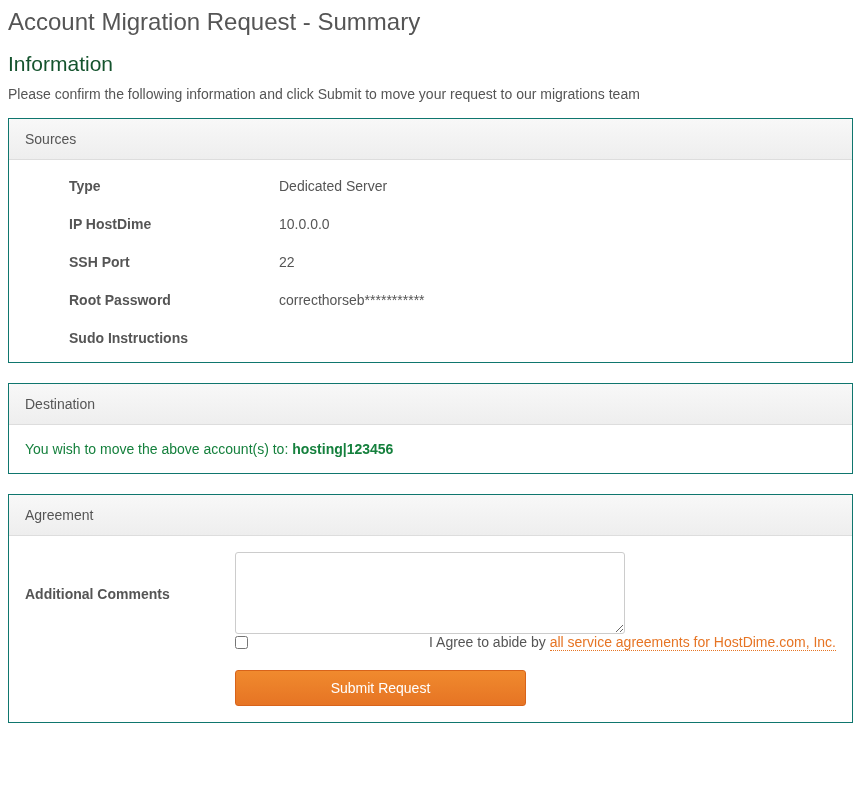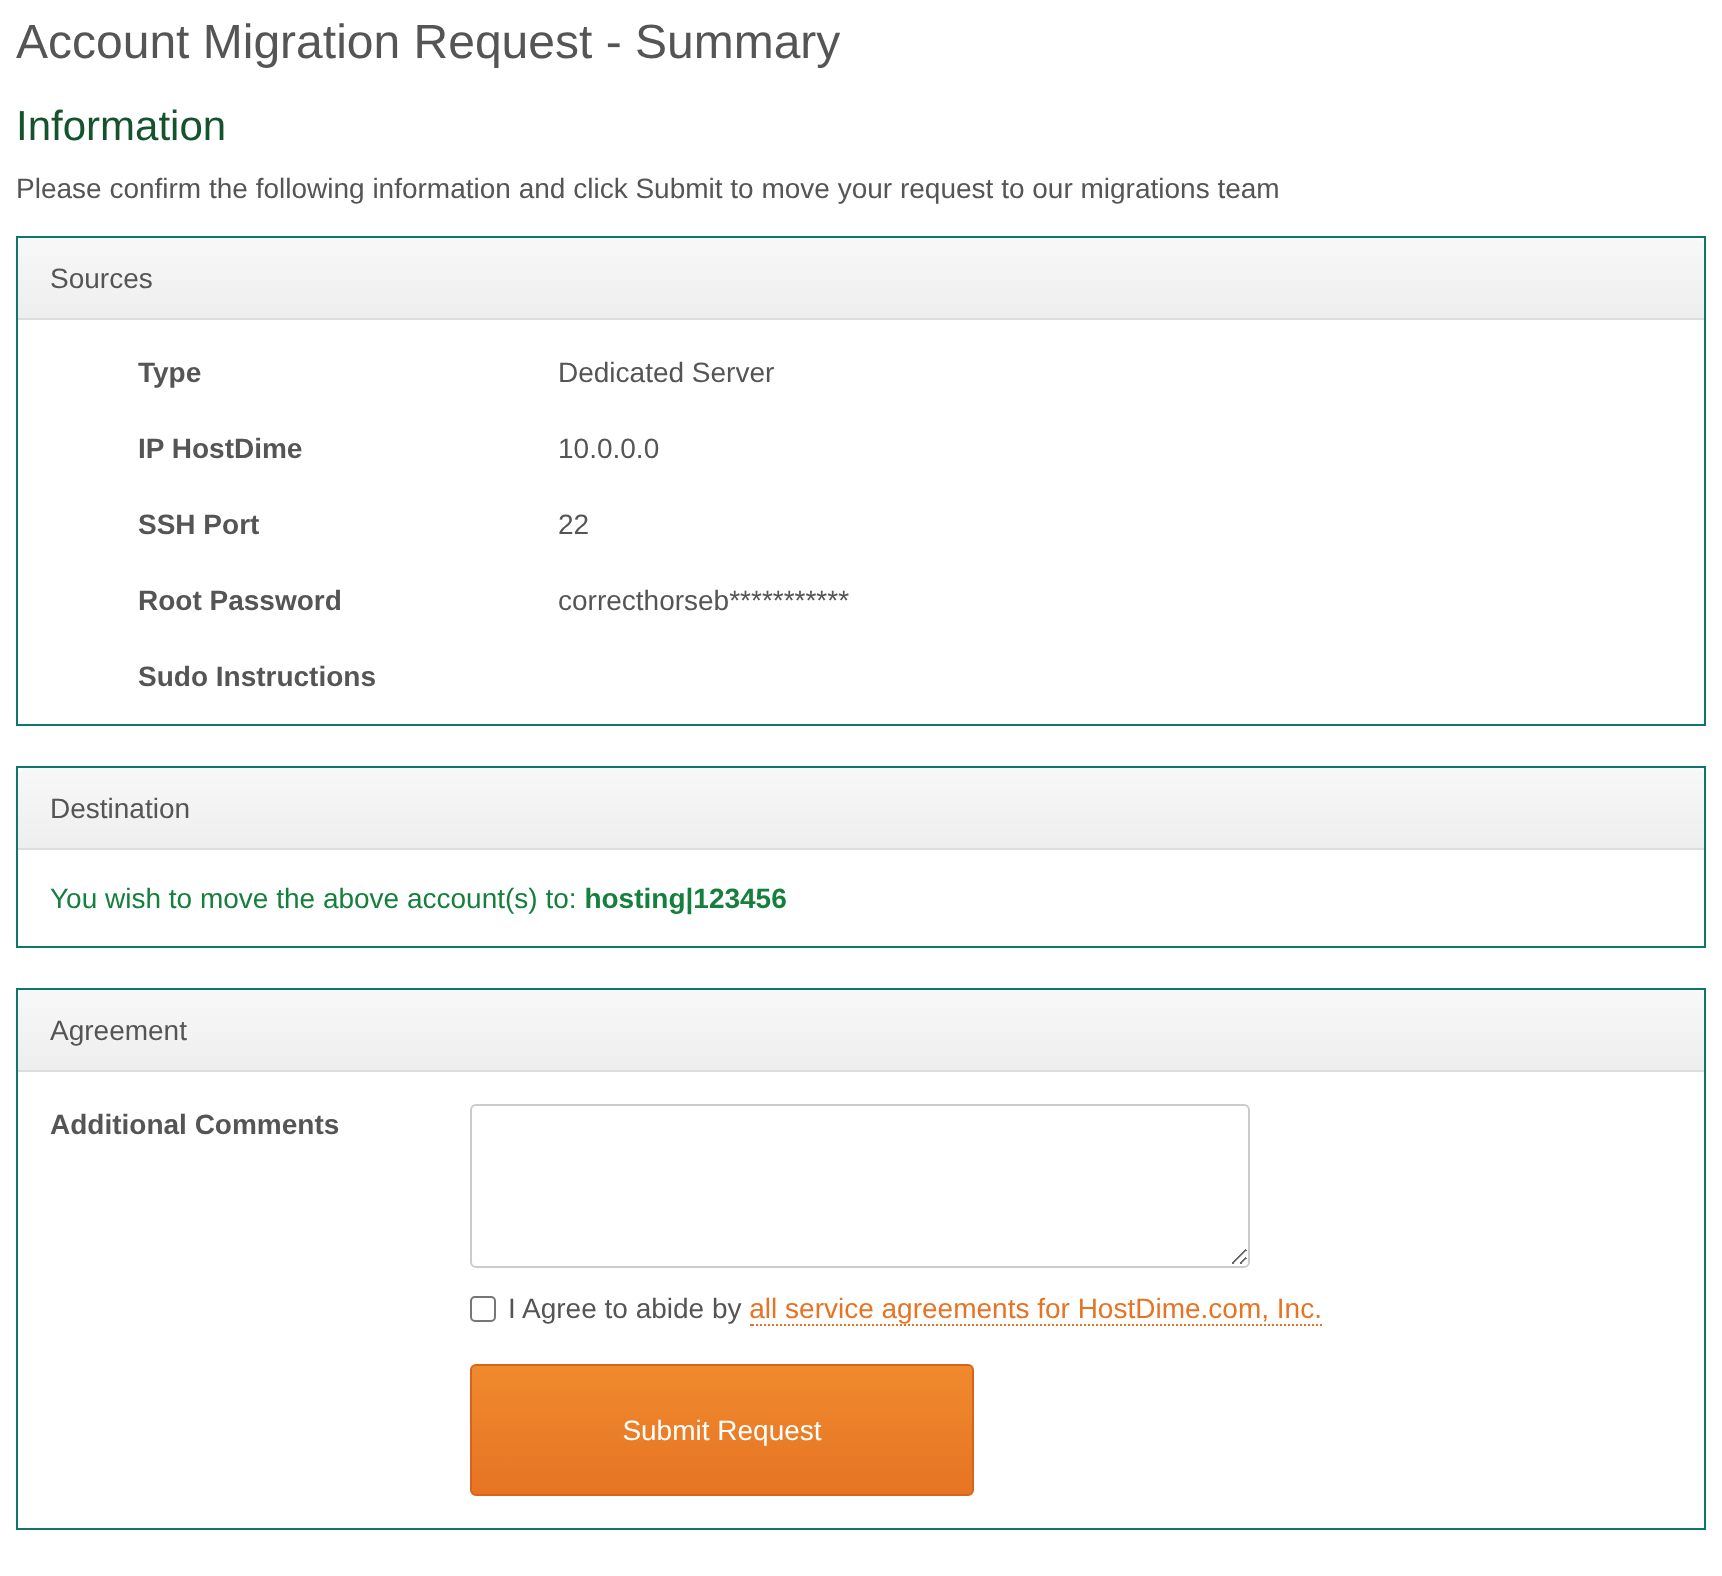--- a/index.html
+++ b/index.html
@@ -82,52 +82,52 @@
       border: 1px solid #ccc;
       border-radius: 3px;
       padding: 6px;
       font-family: Arial, Helvetica, sans-serif;
       font-size: 14px;
       resize: both;
     }
     .checkbox-row {
       display: flex;
       align-items: center;
-      margin-top: 12px;
       margin-bottom: 20px;
+      justify-content: space-between;
     }
     .checkbox-row input[type="checkbox"] {
       margin-right: 6px;
     }
     .checkbox-label {
       color: #555;
       font-size: 14px;
     }
     .checkbox-label a {
       color: #e67424;
       text-decoration: none;
       border-bottom: 1px dotted #e67424;
     }
     .submit-btn {
       background: linear-gradient(to bottom, #f08a2e, #e67424);
       border: 1px solid #d8631a;
       color: #fff;
       font-size: 14px;
-      padding: 24px 0;
-      width: 252px;
+      padding: 9px 0;
+      width: 291px;
       border-radius: 3px;
       cursor: pointer;
       text-align: center;
     }
     .form-indent {
       margin-left: 210px;
     }
     .form-row {
       display: flex;
-      align-items: flex-start;
+      align-items: center;
     }
   </style>
 </head>
 <body>
 
 <h1>Account Migration Request - Summary</h1>
 
 <h2>Information</h2>
 
 <p class="intro">Please confirm the following information and click Submit to move your request to our migrations team</p>

